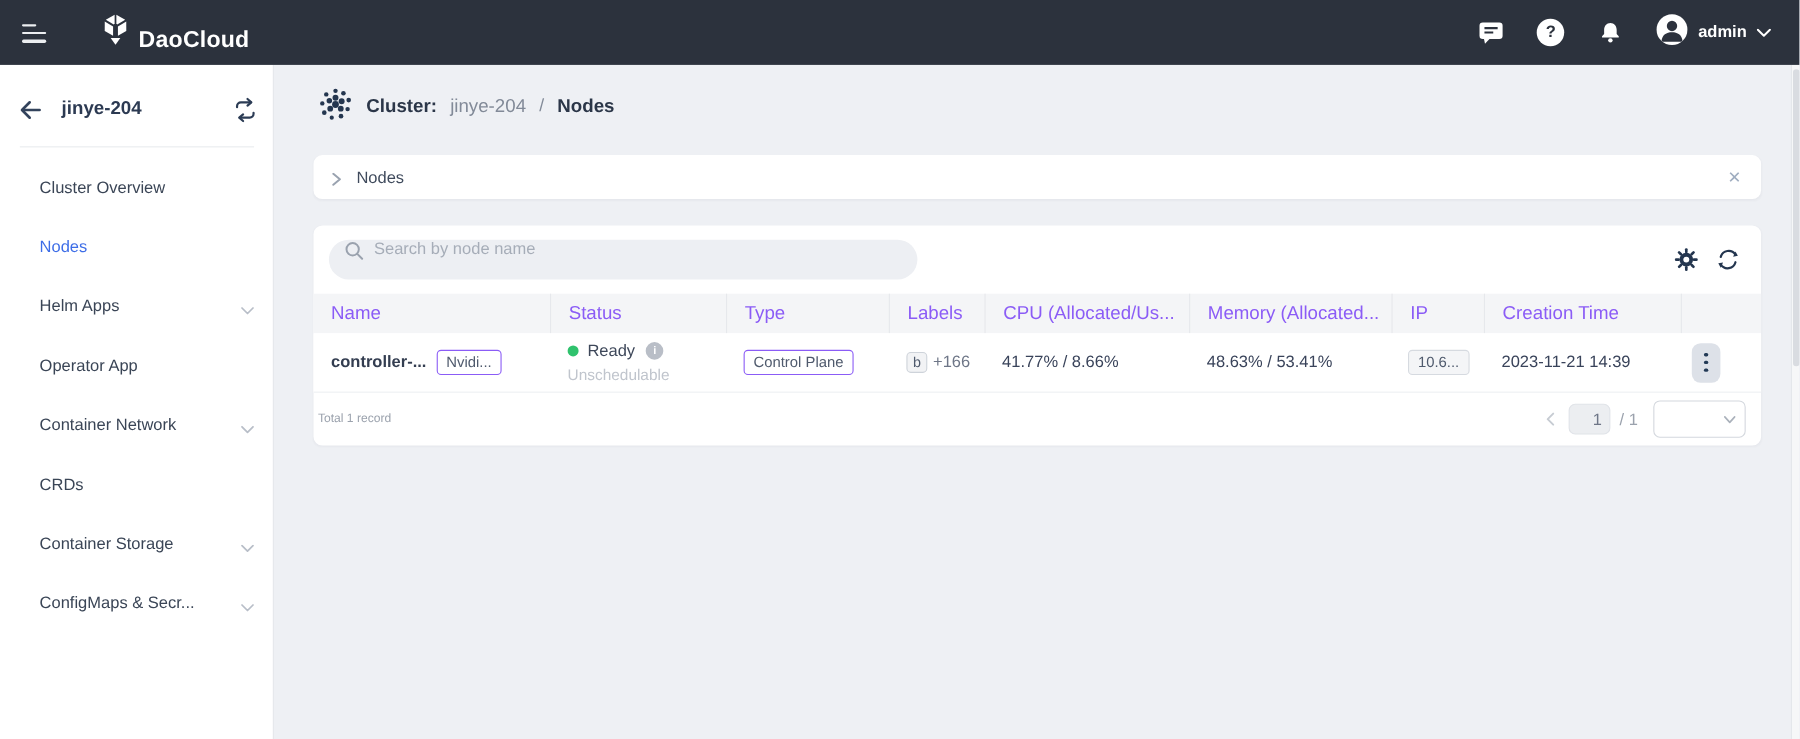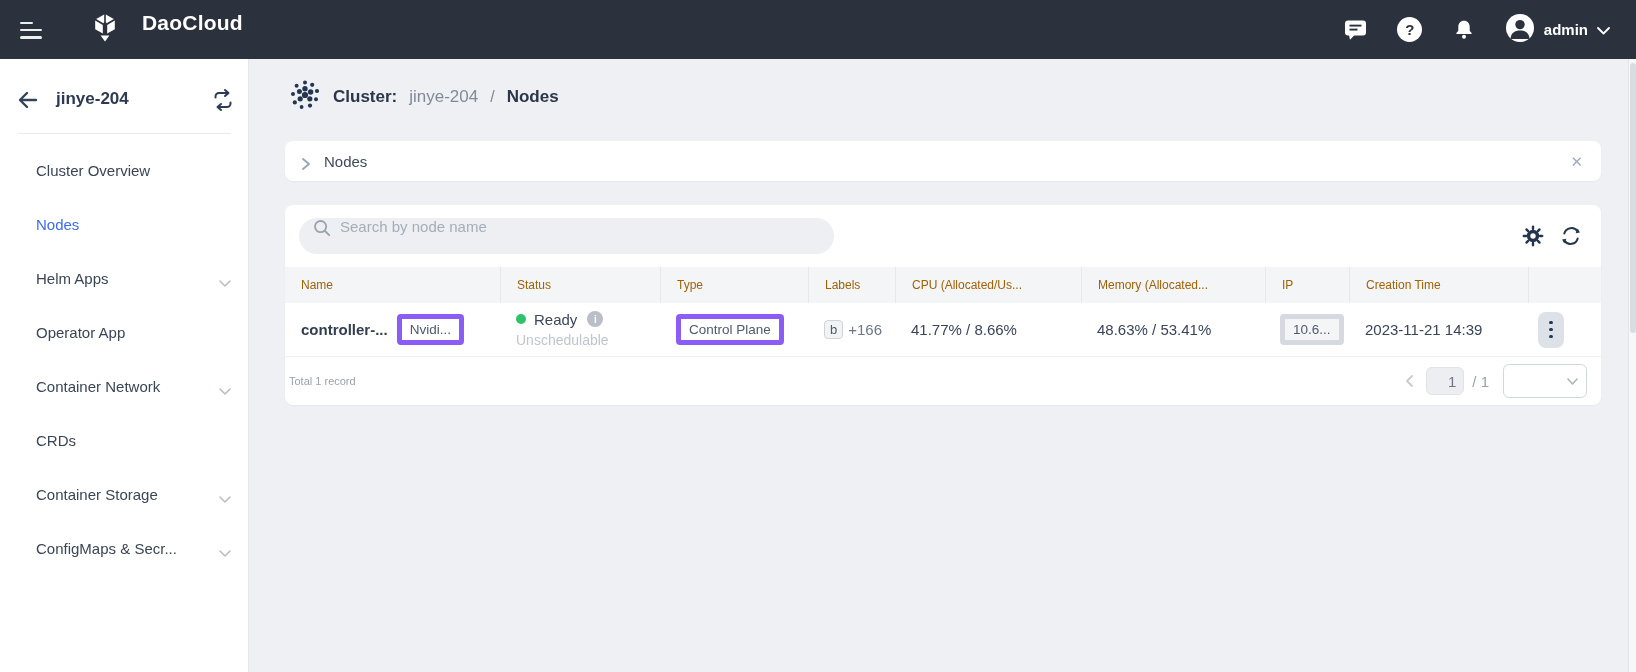--- a/index.html
+++ b/index.html
@@ -4,21 +4,21 @@
 <style>
   * { margin:0; padding:0; box-sizing:border-box; }
   html,body { width:1636px; height:672px; }
   body { font-family:"Liberation Sans", sans-serif; background:#eef0f4; position:relative; overflow:hidden; }
 
   
   .topbar { position:absolute; left:0; top:0; width:1636px; height:59px; background:#2c323d; display:flex; align-items:center; z-index:50; }
   .hamburger { margin-left:20px; width:24px; height:18px; display:flex; flex-direction:column; justify-content:space-between; cursor:pointer; padding-top:1px;}
   .hamburger span { display:block; height:2.6px; background:#eceef1; border-radius:2px; }
   .hamburger .s1 { width:13px; } .hamburger .s2 { width:22px; } .hamburger .s3 { width:22px; }
-  .brand { display:flex; align-items:flex-start; margin-left:44px; gap:20px; cursor:pointer;}
+  .brand { display:flex; align-items:flex-end; margin-left:44px; gap:4px; cursor:pointer;}
   .brand-name { color:#fff; font-size:21px; font-weight:700; letter-spacing:.2px; }
   .topbar-right { margin-left:auto; display:flex; align-items:center; gap:28px; margin-right:26px; }
   .tb-icon { width:26px; height:26px; display:flex; align-items:center; justify-content:center; cursor:pointer; }
   .help-circle { width:25px; height:25px; border-radius:50%; background:#fff; color:#2c323d; font-weight:700; font-size:15px; display:flex; align-items:center; justify-content:center; }
   .user-wrap { display:flex; align-items:center; gap:9px; cursor:pointer; }
   .user-name { color:#fff; font-size:15px; font-weight:700; }
 
   
   .sidebar { position:absolute; left:0; top:59px; width:249px; height:613px; background:#fff; border-right:1px solid #e4e6ea; z-index:10; }
   .sidebar-head { position:relative; height:74px; }
@@ -49,28 +49,28 @@
   .card { position:absolute; left:36px; top:146px; width:1316px; height:200px; background:#fff; border-radius:8px; box-shadow:0 1px 2px rgba(40,50,70,.04); }
 
   .toolbar-row { position:absolute; left:14px; top:13px; width:1288px; height:36px; display:flex; align-items:center; }
   .search-box { width:535px; height:36px; background:#edeff3; border-radius:18px; display:flex; align-items:flex-start; padding-left:13px; }
   .search-box input { border:none; outline:none; background:transparent; font-size:15px; color:#3a4556; width:470px; margin-left:8px; font-family:"Liberation Sans", sans-serif; }
   .search-box input::placeholder { color:#a6adb8; }
   .toolbar-icons { margin-left:auto; display:flex; align-items:center; gap:14px; margin-right:4px; }
   .tool-btn { width:24px; height:24px; cursor:pointer; }
 
   .thead { position:absolute; left:0; top:62px; width:1316px; height:36px; background:#f4f5f7; display:grid; grid-template-columns:215px 160px 148px 87px 186px 184px 84px 179px 73px; align-items:center; }
-  .th { font-size:12px; font-weight:500; color:#a16207; padding-left:16px; white-space:nowrap; overflow:hidden; height:36px; display:flex; align-items:center; }
+  .th { font-size:17px; font-weight:500; color:#8b5cf6; padding-left:16px; white-space:nowrap; overflow:hidden; height:36px; display:flex; align-items:center; }
   .th + .th { border-left:1px solid #e6e8ec; }
 
   .trow { position:absolute; left:0; top:98px; width:1316px; height:54px; background:#fff; border-bottom:1px solid #edeff2; display:grid; grid-template-columns:215px 160px 148px 87px 186px 184px 84px 179px 73px; align-items:center; }
   .td { padding-left:16px; font-size:15px; color:#39435a; white-space:nowrap; }
   .name-cell { display:flex; align-items:center; gap:9px; }
   .node-name { font-weight:700; color:#333d50; cursor:pointer; }
-  .pill { display:inline-block; border:5px solid #8b5cf6; border-radius:4px; padding:3px 8px; font-size:13.5px; color:#4f5a6d; background:#fff; }
+  .pill { display:inline-block; border:1px solid #8b5cf6; border-radius:4px; padding:3px 8px; font-size:13.5px; color:#4f5a6d; background:#fff; }
   .pill.gray { background:#f4f5f7; border-color:#d6dae0; }
   .status-cell { line-height:1.3; }
   .status-line { display:flex; align-items:center; gap:8px; }
   .dot { width:10px; height:10px; border-radius:50%; background:#2fc26d; }
   .status-text { color:#3d4759; }
   .info-i { width:16px; height:16px; border-radius:50%; background:#b9bec7; color:#fff; font-size:10px; font-weight:700; display:flex; align-items:center; justify-content:center; margin-left:2px; }
   .status-sub { color:#c0c5cd; font-size:14px; margin-top:2px; }
   .label-cell { display:flex; align-items:center; gap:5px; }
   .mini-pill { display:inline-block; border:1px solid #ced3da; background:#f2f3f5; border-radius:4px; padding:1px 5px; font-size:13px; color:#4f5a6d; }
   .label-more { color:#6e7687; }

